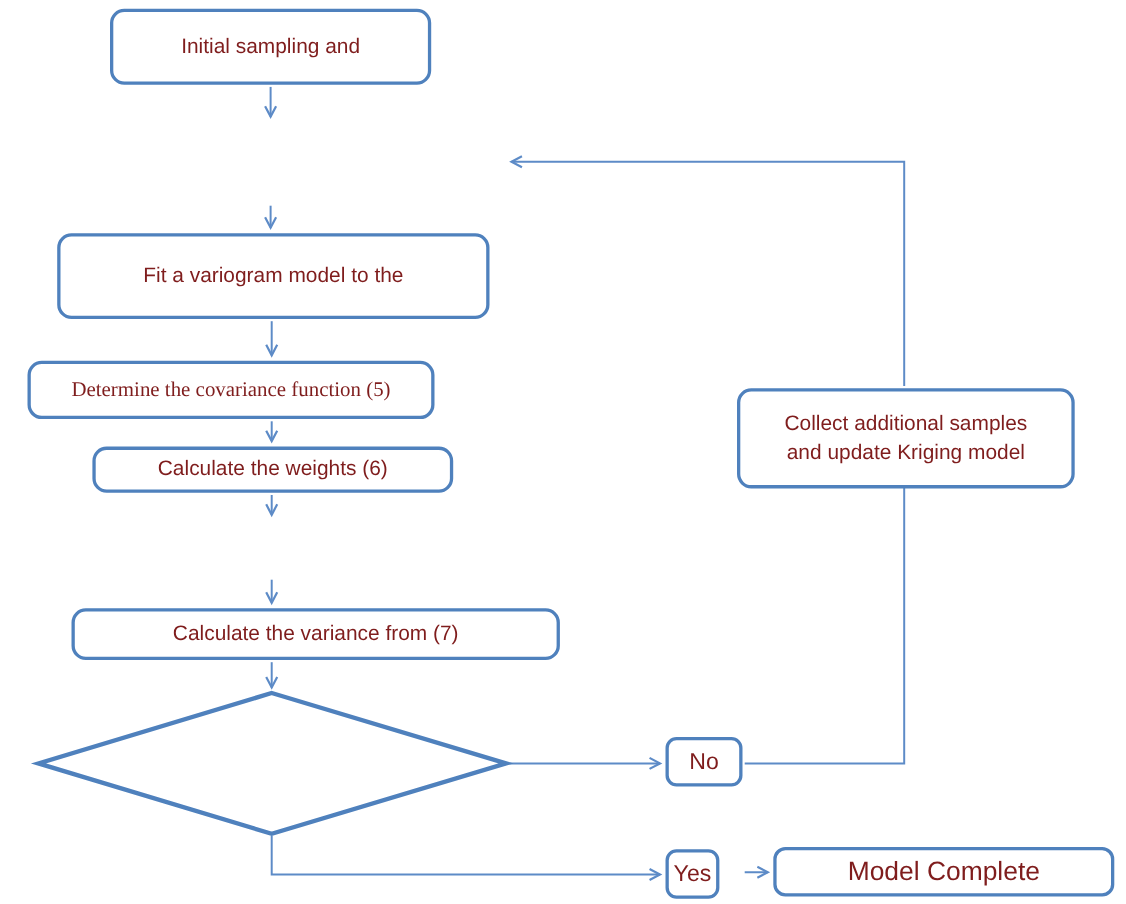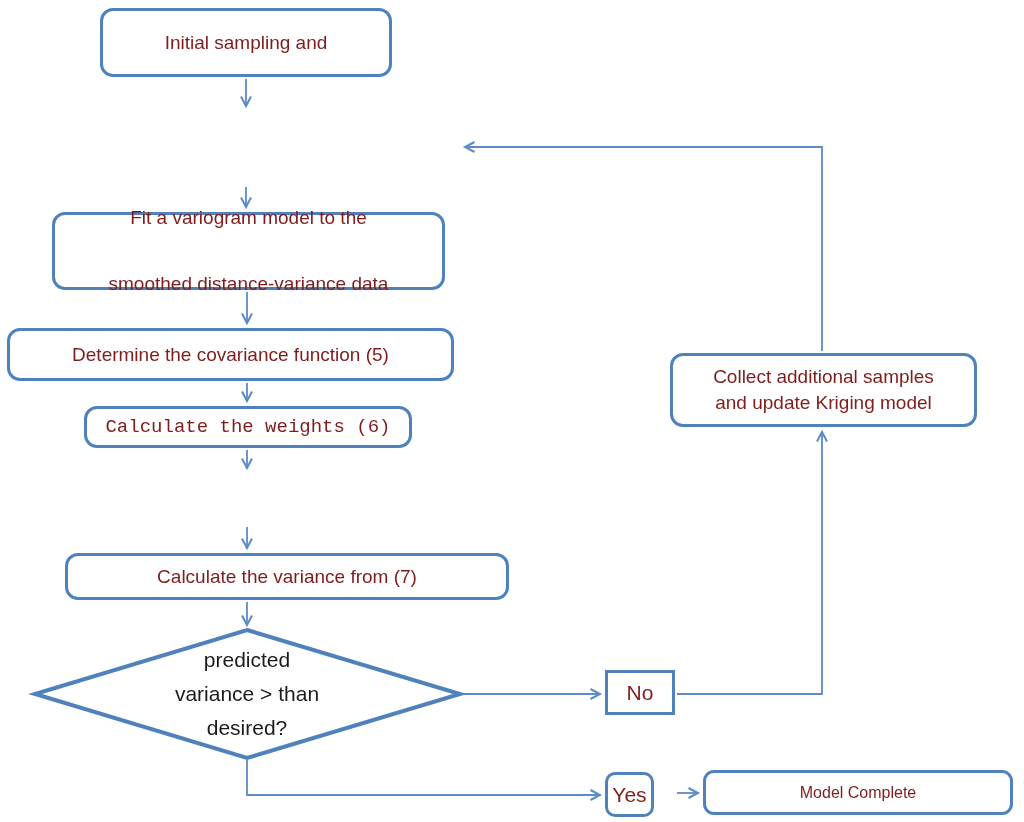--- a/index.html
+++ b/index.html
@@ -33,29 +33,29 @@
     color: #7f1d1d;
     font-size: 19px;
     line-height: 26px;
     text-align: center;
   }
   .node .tline { white-space: nowrap; }
   
   #n-initial    { left: 100px; top:   8px; width: 292px; height: 69px; }
   #n-euclid     { left:  35px; top: 111px; width: 425px; height: 74px; }
   #n-variogram  { left:  52px; top: 212px; width: 393px; height: 78px; gap: 40px; }
-  #n-covariance { left:  7px; top: 328px; width: 447px; height: 53px; }
-  #n-weights    { left:  84px; top: 406px; width: 328px; height: 42px; font-family: Liberation Mono, monospace; }
+  #n-covariance { left:  25px; top: 328px; width: 370px; height: 53px; font-family: Liberation Serif, serif; }
+  #n-weights    { left:  84px; top: 406px; width: 328px; height: 42px; }
   #n-responses  { left:   7px; top: 473px; width: 486px; height: 52px; }
   #n-variance   { left:  65px; top: 553px; width: 444px; height: 47px; }
-  #n-collect    { left: 670px; top: 353px; width: 307px; height: 74px; }
+  #n-collect    { left: 670px; top: 353px; width: 307px; height: 91px; }
   
-  #n-no       { left: 605px; top: 670px; width: 70px;  height: 45px; border-radius: 0; font-size: 21px; }
+  #n-no       { left: 605px; top: 670px; width: 70px;  height: 45px; border-radius: 10px; font-size: 21px; }
   #n-yes      { left: 605px; top: 772px; width: 49px;  height: 45px; border-radius: 10px; font-size: 21px; }
-  #n-complete { left: 703px; top: 770px; width: 310px; height: 45px; border-radius: 11px; font-size: 16px; }
+  #n-complete { left: 703px; top: 770px; width: 310px; height: 45px; border-radius: 11px; font-size: 24px; }
   
   #n-decision-label {
     position: absolute;
     left: 127px; top: 640px; width: 240px; height: 108px;
     display: flex; flex-direction: column;
     align-items: center; justify-content: center;
     color: #1c1c1c;
     font-size: 21px;
     line-height: 34px;
     text-align: center;
@@ -91,41 +91,35 @@
     <polygon points="247,630 460,694 247,758 35,694" fill="#ffffff" stroke="#4f81bd" stroke-width="4" stroke-linejoin="miter"></polygon>
   </svg>
 
   <div class="node" id="n-initial">
     <div class="tline">Initial sampling and</div>
   </div>
 
 
   <div class="node" id="n-variogram">
     <div class="tline">Fit a variogram model to the</div>
-    <div class="tline">smoothed distance-variance data</div>
   </div>
 
   <div class="node" id="n-covariance">
     <div class="tline">Determine the covariance function (5)</div>
   </div>
 
   <div class="node" id="n-weights">
     <div class="tline">Calculate the weights (6)</div>
   </div>
 
 
   <div class="node" id="n-variance">
     <div class="tline">Calculate the variance from (7)</div>
   </div>
 
-  <div id="n-decision-label">
-    <div class="tline">predicted</div>
-    <div class="tline">variance &gt; than</div>
-    <div class="tline">desired?</div>
-  </div>
 
   <div class="node" id="n-no">
     <div class="tline">No</div>
   </div>
 
   <div class="node" id="n-collect">
     <div class="tline">Collect additional samples</div>
     <div class="tline">and update Kriging model</div>
   </div>
 

